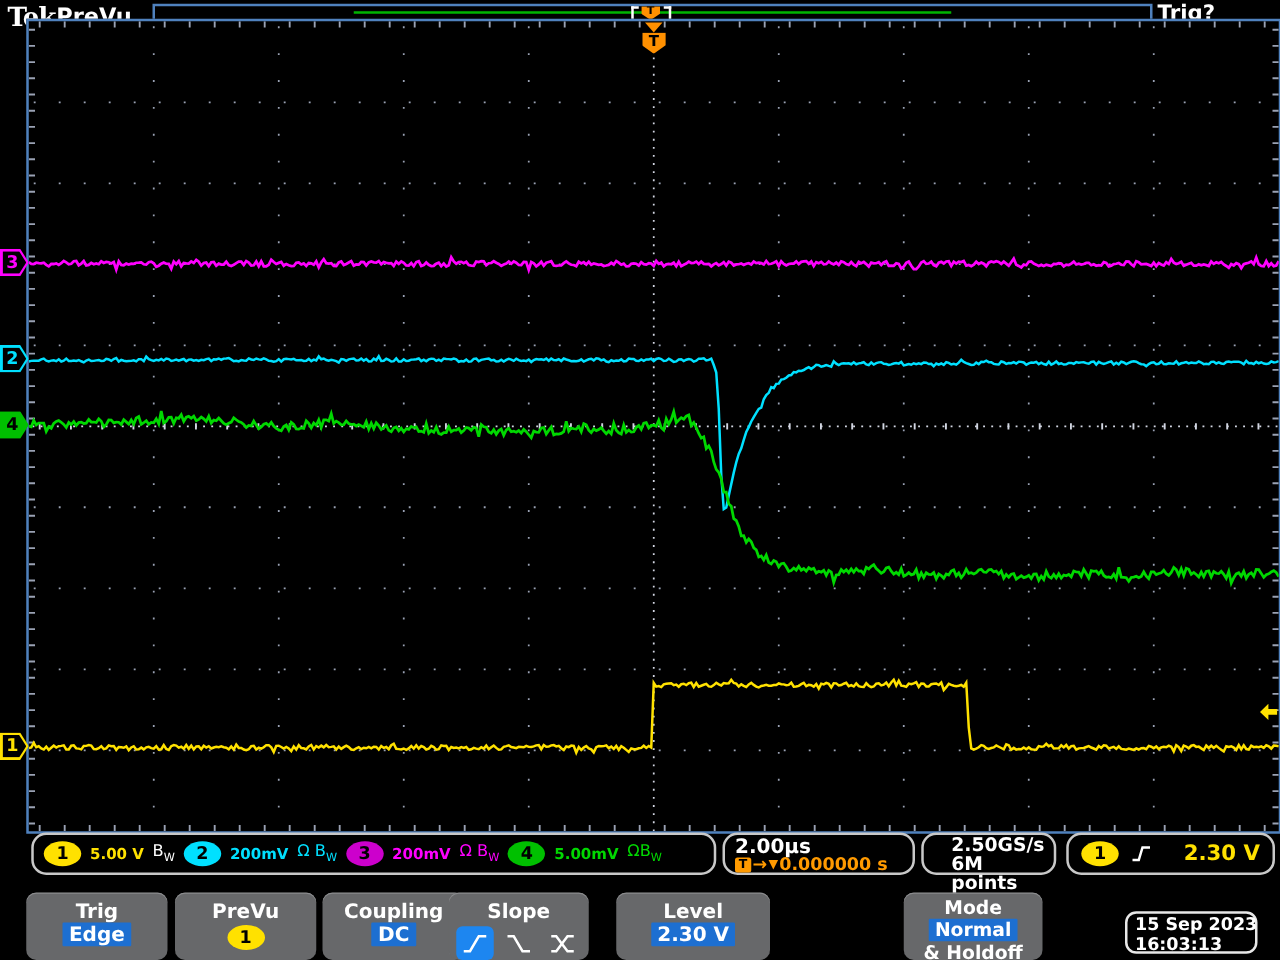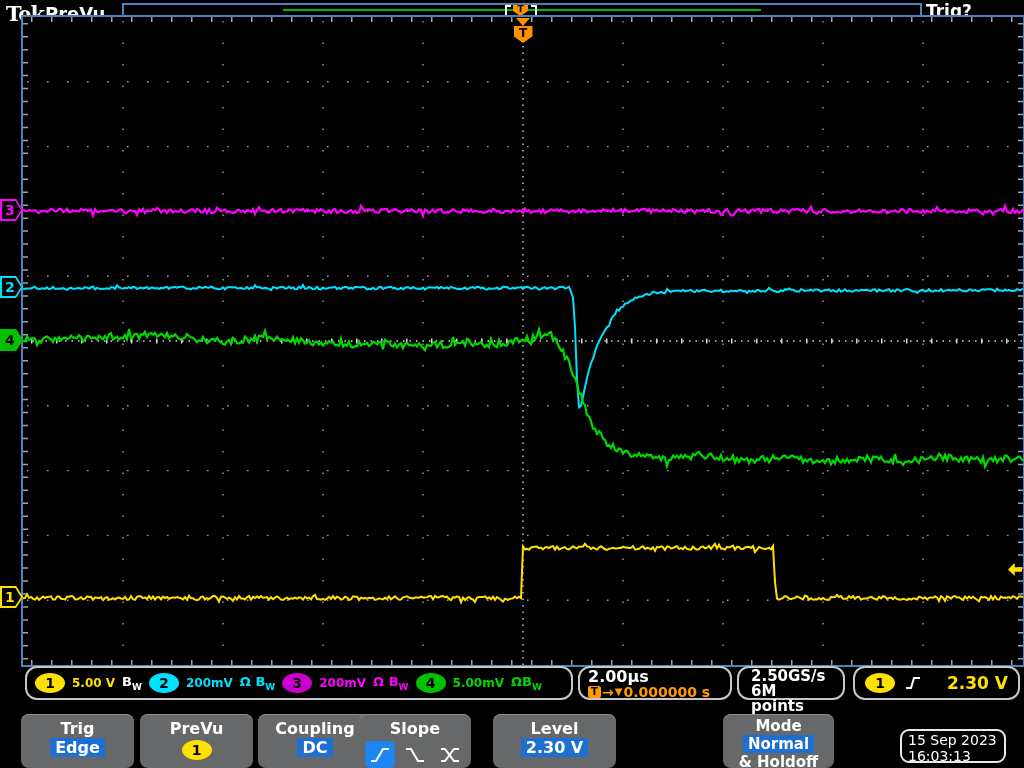--- a/index.html
+++ b/index.html
@@ -35,44 +35,44 @@
   .pent .p-in{position:absolute;inset:2px;clip-path:polygon(0 0,70% 0,100% 50%,70% 100%,0 100%);background:#000;}
   .pent .p-n{position:absolute;inset:0;font-weight:bold;font-size:14px;line-height:22px;text-align:left;padding-left:5px;}
 
   
   .rbox{position:absolute;top:666px;height:34px;border:2px solid #c8c8c8;border-radius:12px;background:#000;box-sizing:border-box;}
   #ch-group{left:25px;width:548px;display:flex;align-items:center;padding:0 8px;gap:7px;}
   .badge{display:inline-block;width:30px;height:20px;border-radius:50%;color:#000;font-weight:bold;font-size:14px;line-height:20px;text-align:center;flex:0 0 auto;}
   .b1{background:#ffe100;} .b2{background:#00e0ff;} .b3{background:#cc00cc;} .b4{background:#00c000;}
   .c1{color:#ffe100;} .c2{color:#00e0ff;} .c3{color:#ff00ff;} .c4{color:#00d800;} .cw{color:#fff;}
   .scale{font-weight:bold;font-size:12px;white-space:nowrap;}
-  .ohmbw{font-weight:bold;font-size:13px;white-space:nowrap;}
+  .ohmbw{font-weight:normal;font-size:13px;white-space:nowrap;}
   .ohmbw sub{font-size:9px;}
   #hbox{left:578px;width:154px;padding:1px 8px;}
   #hbox .l1{color:#fff;font-weight:bold;font-size:16px;line-height:16px;}
   #hbox .l2{color:#ff9a00;font-weight:bold;font-size:14px;line-height:14px;display:flex;align-items:center;gap:1px;}
   #hbox .tchip{display:inline-block;width:13px;height:12px;background:#ff9a00;border-radius:2px;color:#000;font-size:10px;line-height:12px;text-align:center;font-weight:bold;}
-  #acqbox{left:737px;width:108px;padding:1px 12px;color:#fff;font-weight:bold;font-size:15px;line-height:15px;}
+  #acqbox{left:737px;width:108px;padding:1px 22px;color:#fff;font-weight:bold;font-size:15px;line-height:15px;}
   #trigbox{left:853px;width:167px;display:flex;align-items:center;gap:10px;padding:0 10px;}
   #trigbox .lvl{color:#ffe100;font-weight:bold;font-size:17px;margin-left:auto;}
 
   
   .mbtn{position:absolute;top:714px;height:54px;background:#67686a;border-radius:8px;
     color:#fff;font-weight:bold;font-size:16px;text-align:center;box-shadow:inset 0 1px 0 #8a8b8d;}
   .mbtn .lab{margin-top:5px;}
   .hl{background:#1d6fd1;padding:0 5px;border-radius:1px;display:inline-block;}
   #btn-type{left:21px;width:113px;} #btn-source{left:140px;width:113px;}
   #btn-coupling{left:258px;width:114px;} #btn-slope{left:359px;width:112px;}
   #btn-level{left:493px;width:123px;} #btn-mode{left:723px;width:111px;font-size:15px;}
   #btn-mode .lab{margin-top:3px;}
   .slope-row{display:flex;justify-content:center;align-items:center;gap:5px;margin-top:3px;}
   .slope-opt{width:30px;height:27px;display:flex;align-items:center;justify-content:center;border-radius:5px;}
   .slope-opt.sel{background:#1d86f0;}
   #datetime{position:absolute;left:900px;top:729px;width:106px;height:34px;border:2px solid #e8e8e8;border-radius:9px;
-    color:#fff;font-weight:normal;font-size:14px;line-height:16px;padding:1px 6px;box-sizing:border-box;white-space:nowrap;}
+    color:#fff;font-weight:bold;font-size:14px;line-height:16px;padding:1px 6px;box-sizing:border-box;white-space:nowrap;}
 </style>
 </head>
 <body>
 
 <div id="screen">
 
   <span class="abs" id="tek-logo">Tek</span>
   <span class="abs" id="prevu">PreVu</span>
   <span class="abs" id="trig-status">Trig?</span>
 

